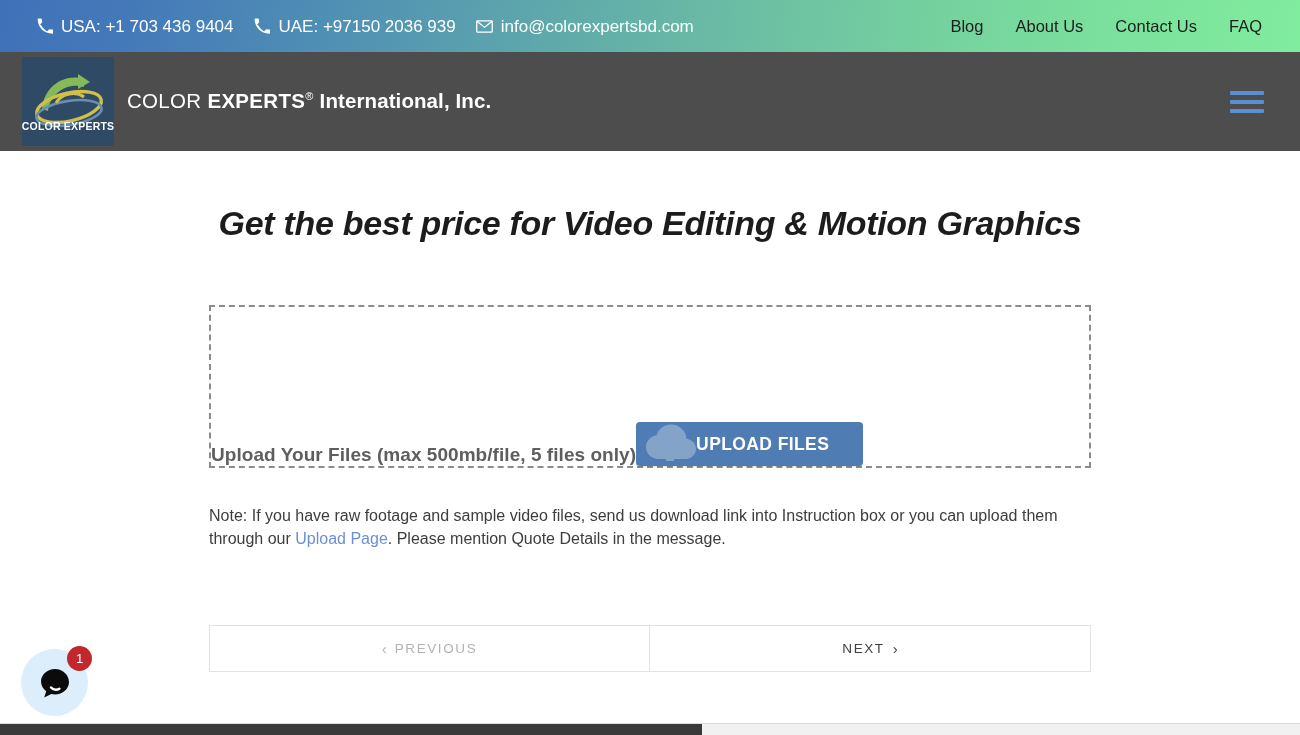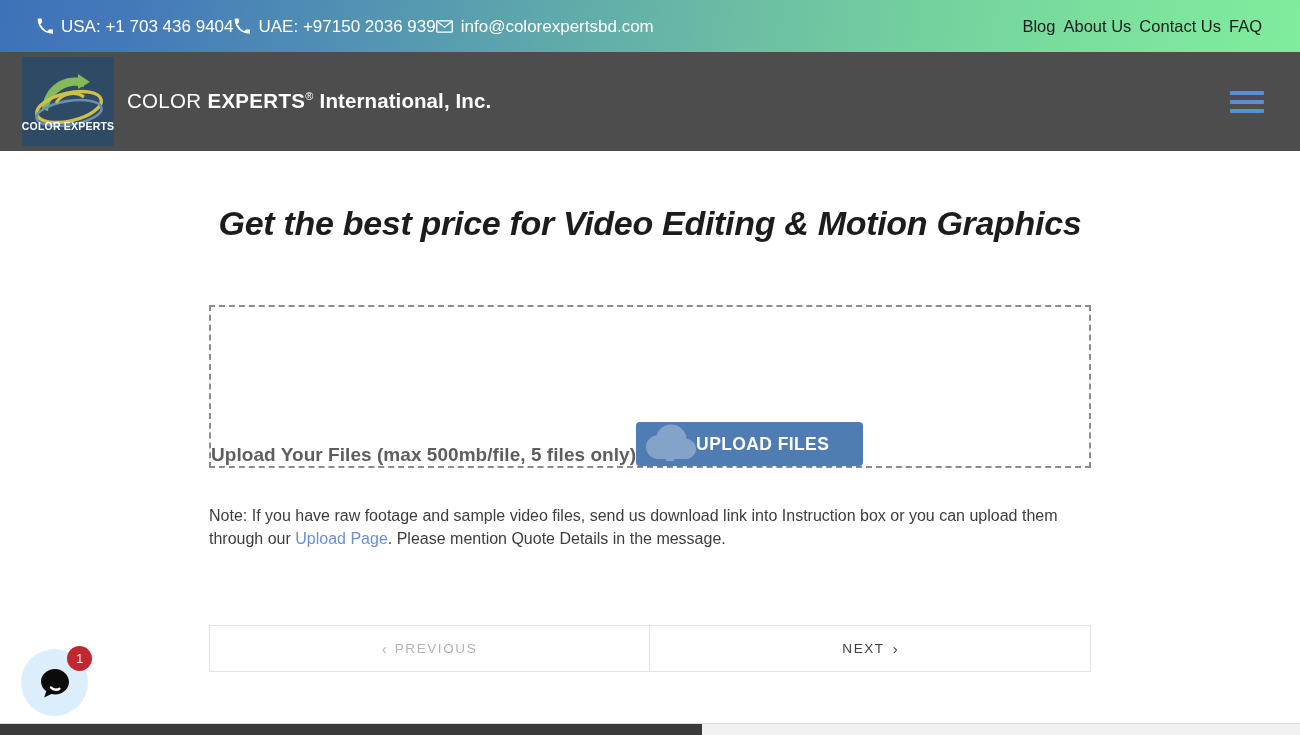--- a/index.html
+++ b/index.html
@@ -27,20 +27,21 @@
         #7ce39d 88%,
         #80ec9e 100%);
     display: flex;
     align-items: center;
     justify-content: space-between;
     padding: 0 38px 0 36px;
   }
   .topbar-left {
     display: flex;
     align-items: center;
+    gap: 20px;
   }
   .contact-item {
     display: flex;
     align-items: center;
     gap: 8px;
     color: #ffffff;
     font-size: 17px;
     line-height: 1;
     white-space: nowrap;
     text-decoration: none;
@@ -50,21 +51,21 @@
     align-items: center;
     justify-content: center;
     width: 17px;
     height: 17px;
   }
   .contact-item .ico svg { display: block; }
 
   .topbar-right {
     display: flex;
     align-items: center;
-    gap: 8px;
+    gap: 32px;
   }
   .topnav-link {
     color: #1d1d1d;
     font-size: 16.5px;
     text-decoration: none;
     white-space: nowrap;
     line-height: 1;
   }
 
   

